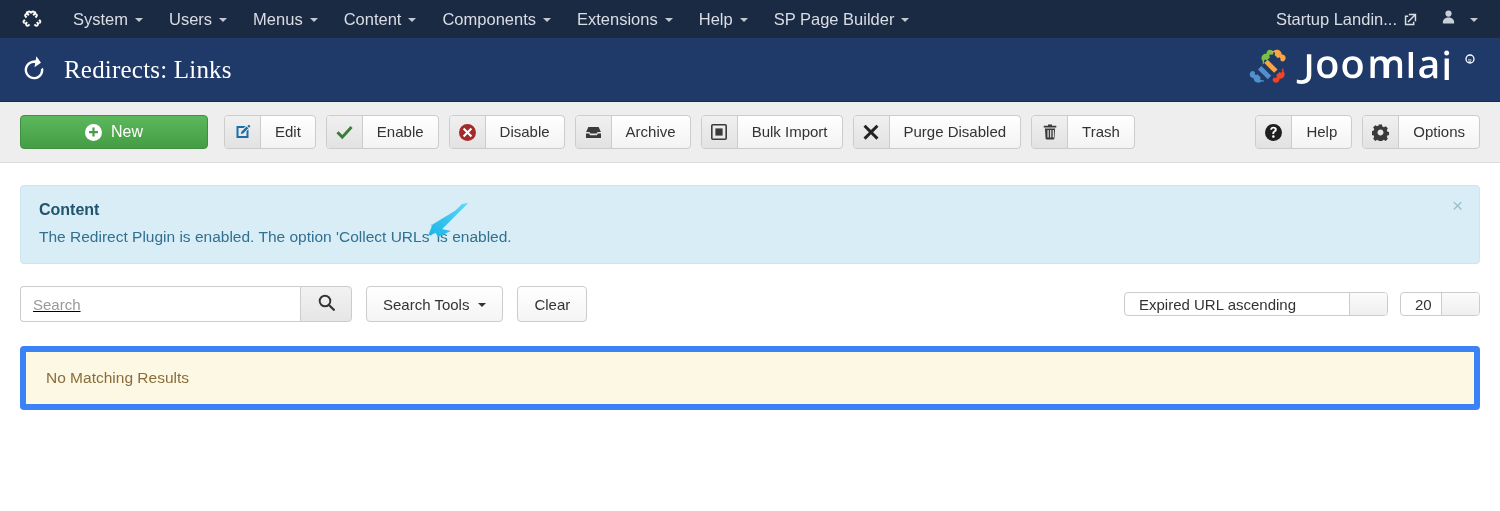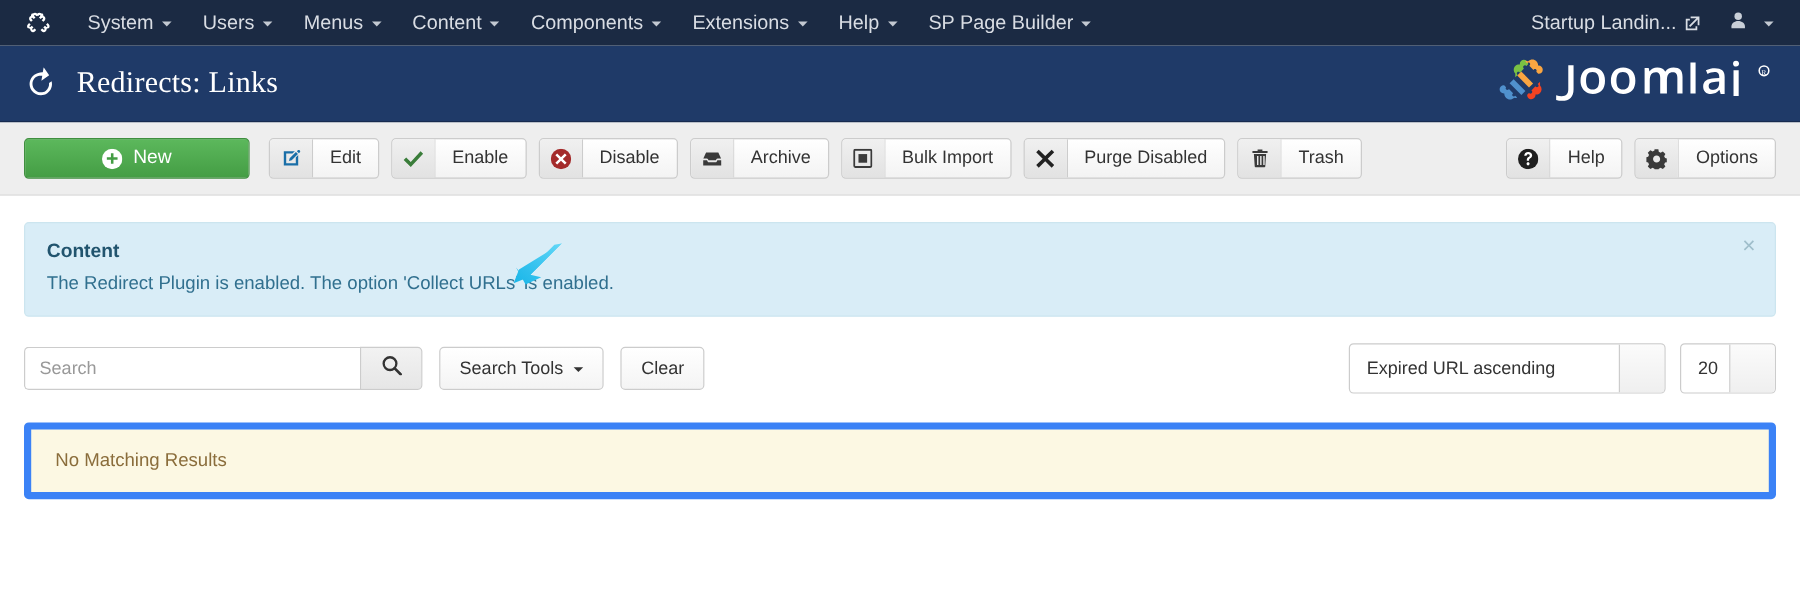--- a/index.html
+++ b/index.html
@@ -163,21 +163,21 @@
     position: absolute;
     top: 10px; right: 16px;
     color: #9fbecb;
     font-size: 19px;
     line-height: 1;
     cursor: pointer;
     font-family: "Liberation Sans", sans-serif;
   }
 
   .filterbar { display: flex; align-items: center; margin-bottom: 24px; }
-  .search-group { display: flex; }
+  .search-group { display: flex; text-decoration: underline; }
   .search-input {
     width: 280px;
     height: 36px;
     border: 1px solid #cccccc;
     border-right: none;
     border-radius: 4px 0 0 4px;
     padding: 0 12px;
     font-size: 15px;
     color: #555555;
     background: #ffffff;
@@ -211,21 +211,21 @@
     width: 0; height: 0;
     border-left: 4.5px solid transparent;
     border-right: 4.5px solid transparent;
     border-top: 4.5px solid #333333;
     margin-left: 9px;
     position: relative; top: 1px;
   }
   .filter-right { margin-left: auto; display: flex; }
   .select-box {
     display: flex;
-    height: 42px;
+    height: 24px;
     border: 1px solid #cccccc;
     border-radius: 4px;
     background: #ffffff;
     overflow: hidden;
     cursor: pointer;
   }
   .select-value {
     display: flex; align-items: center;
     padding: 0 14px;
     font-size: 15px;

